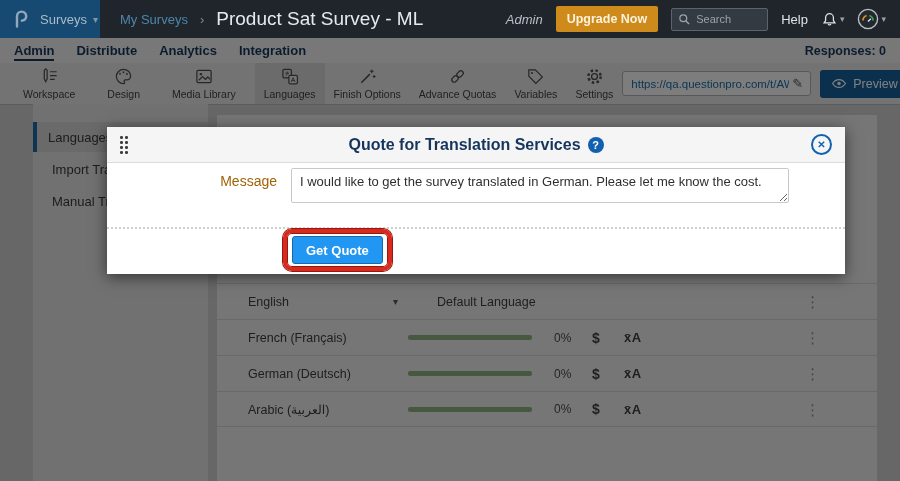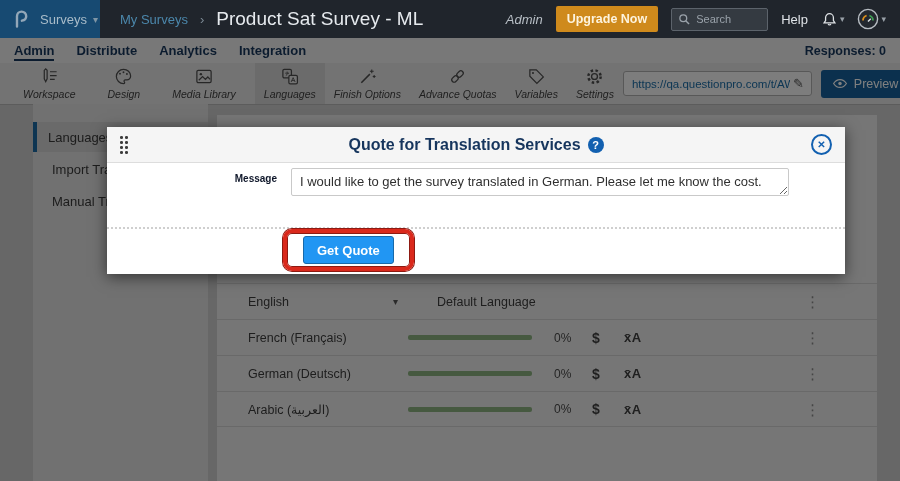--- a/index.html
+++ b/index.html
@@ -37,21 +37,21 @@
     display:flex; align-items:center; z-index:1; }
   .tab { font-size:13px; font-weight:bold; color:#17375c; margin-left:22px; cursor:pointer; }
   .tab:first-child { margin-left:14px; }
   .tab.active span { border-bottom:2px solid #17375c; padding-bottom:1px; }
   .responses { margin-left:auto; margin-right:14px; font-size:12.5px; font-weight:bold; color:#17375c; }
 
   
   .toolbar { position:absolute; left:0; top:63px; width:900px; height:42px; background:#e7e7e7;
     border-bottom:1px solid #b9b9b9; display:flex; align-items:stretch; z-index:1; }
   .tool { display:flex; flex-direction:column; align-items:center; justify-content:center;
-    gap:2px; padding:0 9px; cursor:pointer;font-style:italic; }
+    gap:2px; padding:0 9px; cursor:pointer; }
   .tool.active { background:#d7d7d7; }
   .tool svg { display:block; }
   .tool-label { font-size:10.5px; color:#3f3f3f; white-space:nowrap; }
   .toolbar-right { margin-left:auto; display:flex; align-items:center; gap:9px; padding-right:11px; }
   .url-box { display:flex; align-items:center; background:#fbfbfb; border:1px solid #b0b0b0;
     border-radius:3px; height:25px; padding:0 4px 0 8px; }
   .url-box input { border:none; outline:none; background:transparent; width:158px;
     font-size:11.5px; color:#1a6da8; font-family:"Liberation Sans",sans-serif; }
   .url-pencil { color:#555; font-size:13px; padding:0 3px; cursor:pointer; }
   .preview-btn { display:flex; align-items:center; gap:6px; background:#16619c; color:#fff;
@@ -96,29 +96,29 @@
   .drag-handle i { width:2.6px; height:2.6px; background:#3c3c3c; border-radius:50%; }
   .modal-title-row { position:absolute; left:0; right:0; top:0; height:36px; display:flex;
     align-items:center; justify-content:center; gap:7px; }
   .modal-title { font-size:16px; font-weight:bold; color:#16355d; }
   .help-badge { width:16px; height:16px; border-radius:50%; background:#1260b0; color:#fff;
     font-size:11px; font-weight:bold; display:flex; align-items:center; justify-content:center; cursor:pointer; }
   .modal-close { position:absolute; right:13px; top:7px; width:21px; height:21px; border-radius:50%;
     border:2px solid #1260b0; color:#1260b0; font-size:10px; font-weight:bold; display:flex;
     align-items:center; justify-content:center; cursor:pointer; background:#f5f5f5; }
   .msg-label { position:absolute; left:40px; top:46px; width:130px; text-align:right;
-    font-size:10px; font-weight:bold; color:#0f172a; }
-  .msg-area { position:absolute; left:184px; top:41px; width:498px; height:28px;
+    font-size:14px; font-weight:normal; color:#a16207; }
+  .msg-area { position:absolute; left:184px; top:41px; width:498px; height:35px;
     border:1px solid #c9c9c9; border-radius:2px; font-size:13px; color:#2f2f2f;
     font-family:"Liberation Sans",sans-serif; padding:5px 8px; resize:both; outline:none; }
   .dotted-sep { position:absolute; left:0; right:0; top:100px; border-top:2px dotted #cfcfcf; }
   .quote-btn { background:#2196f3; color:#fff; border:1px solid #1769aa; border-radius:3px;
     height:28px; padding:0 13px; font-size:13px; font-weight:bold; cursor:pointer;
     font-family:"Liberation Sans",sans-serif; }
-  .annotation-ring { position:absolute; left:176px; top:102px; padding:3px 16px;
+  .annotation-ring { position:absolute; left:176px; top:102px; padding:3px 5px;
     border:4px solid #da291c; border-radius:9px; z-index:11;
     box-shadow:0 0 0 1px #8e1a12, inset 0 0 0 1px #8e1a12; }
 </style>
 </head>
 <body>
 
 <div class="stage">
 
   <div class="topnav">
     <div class="switcher">

